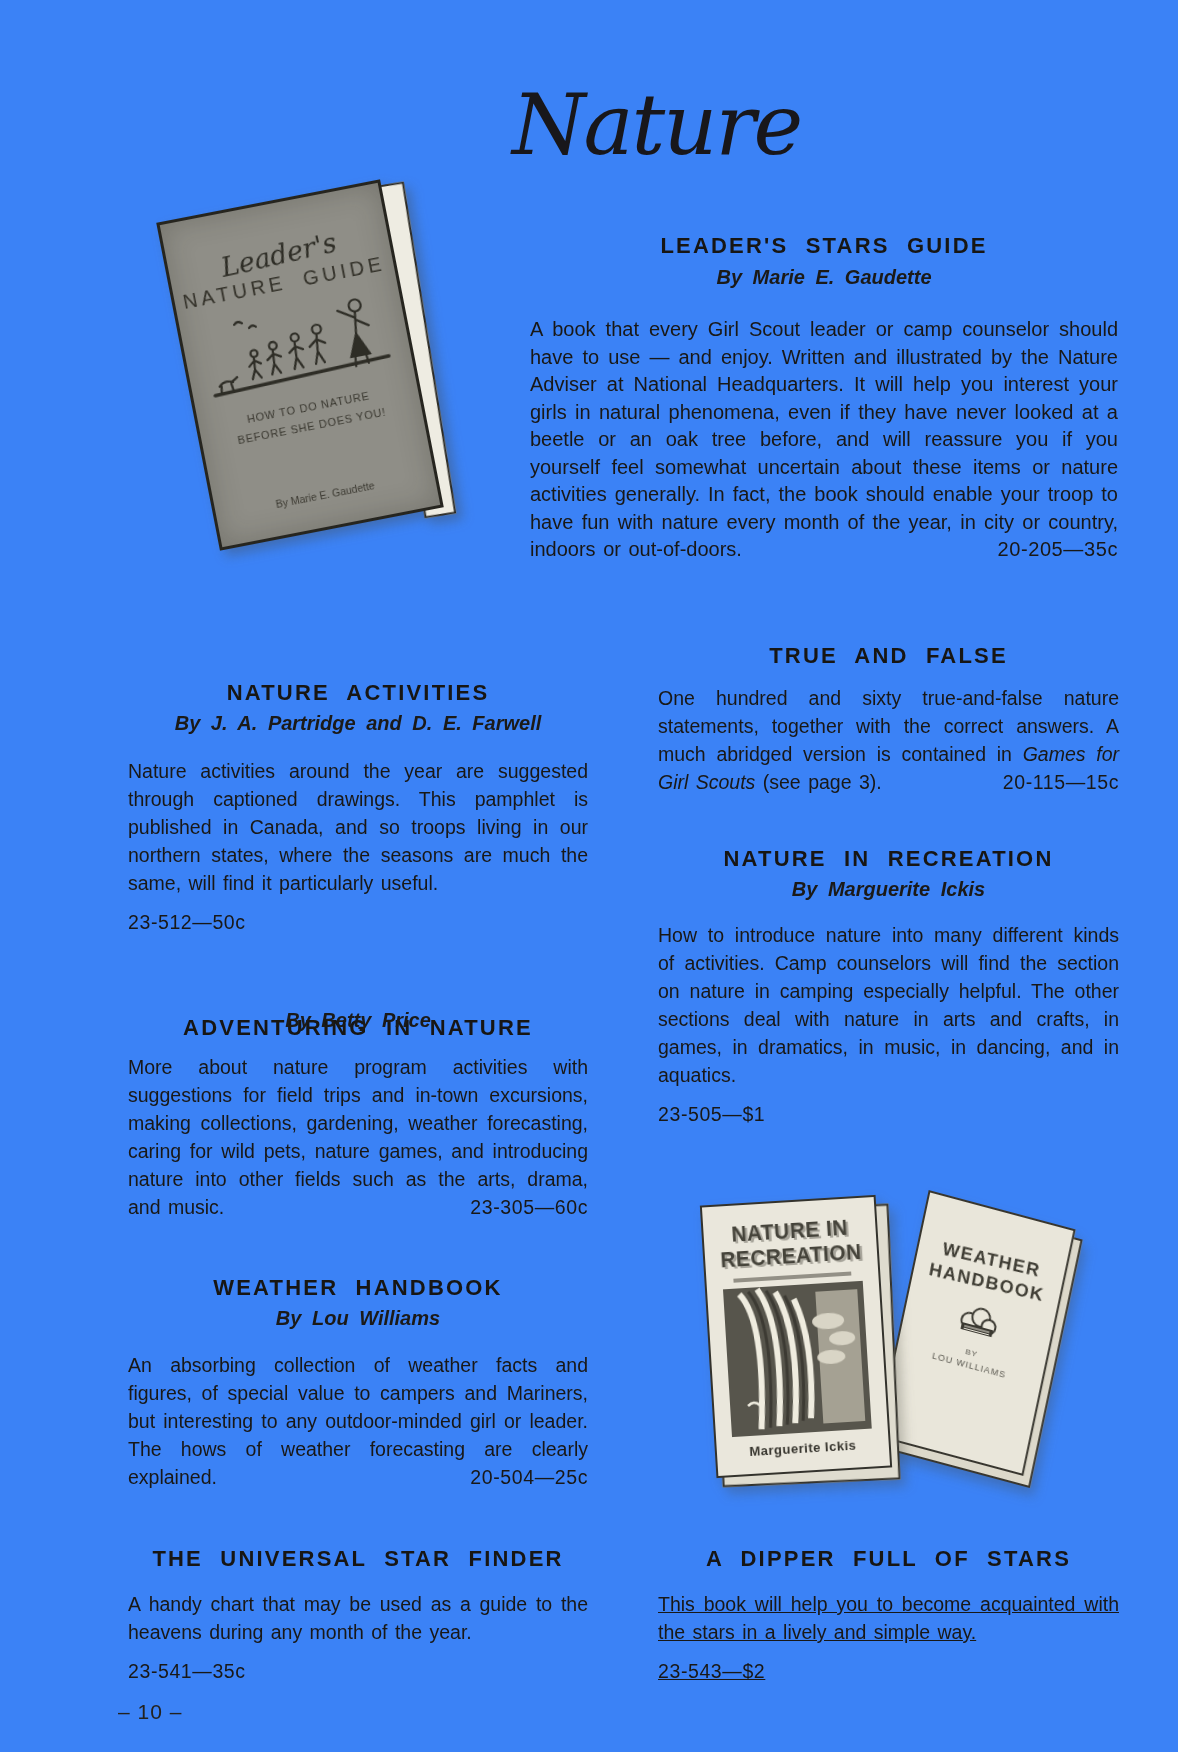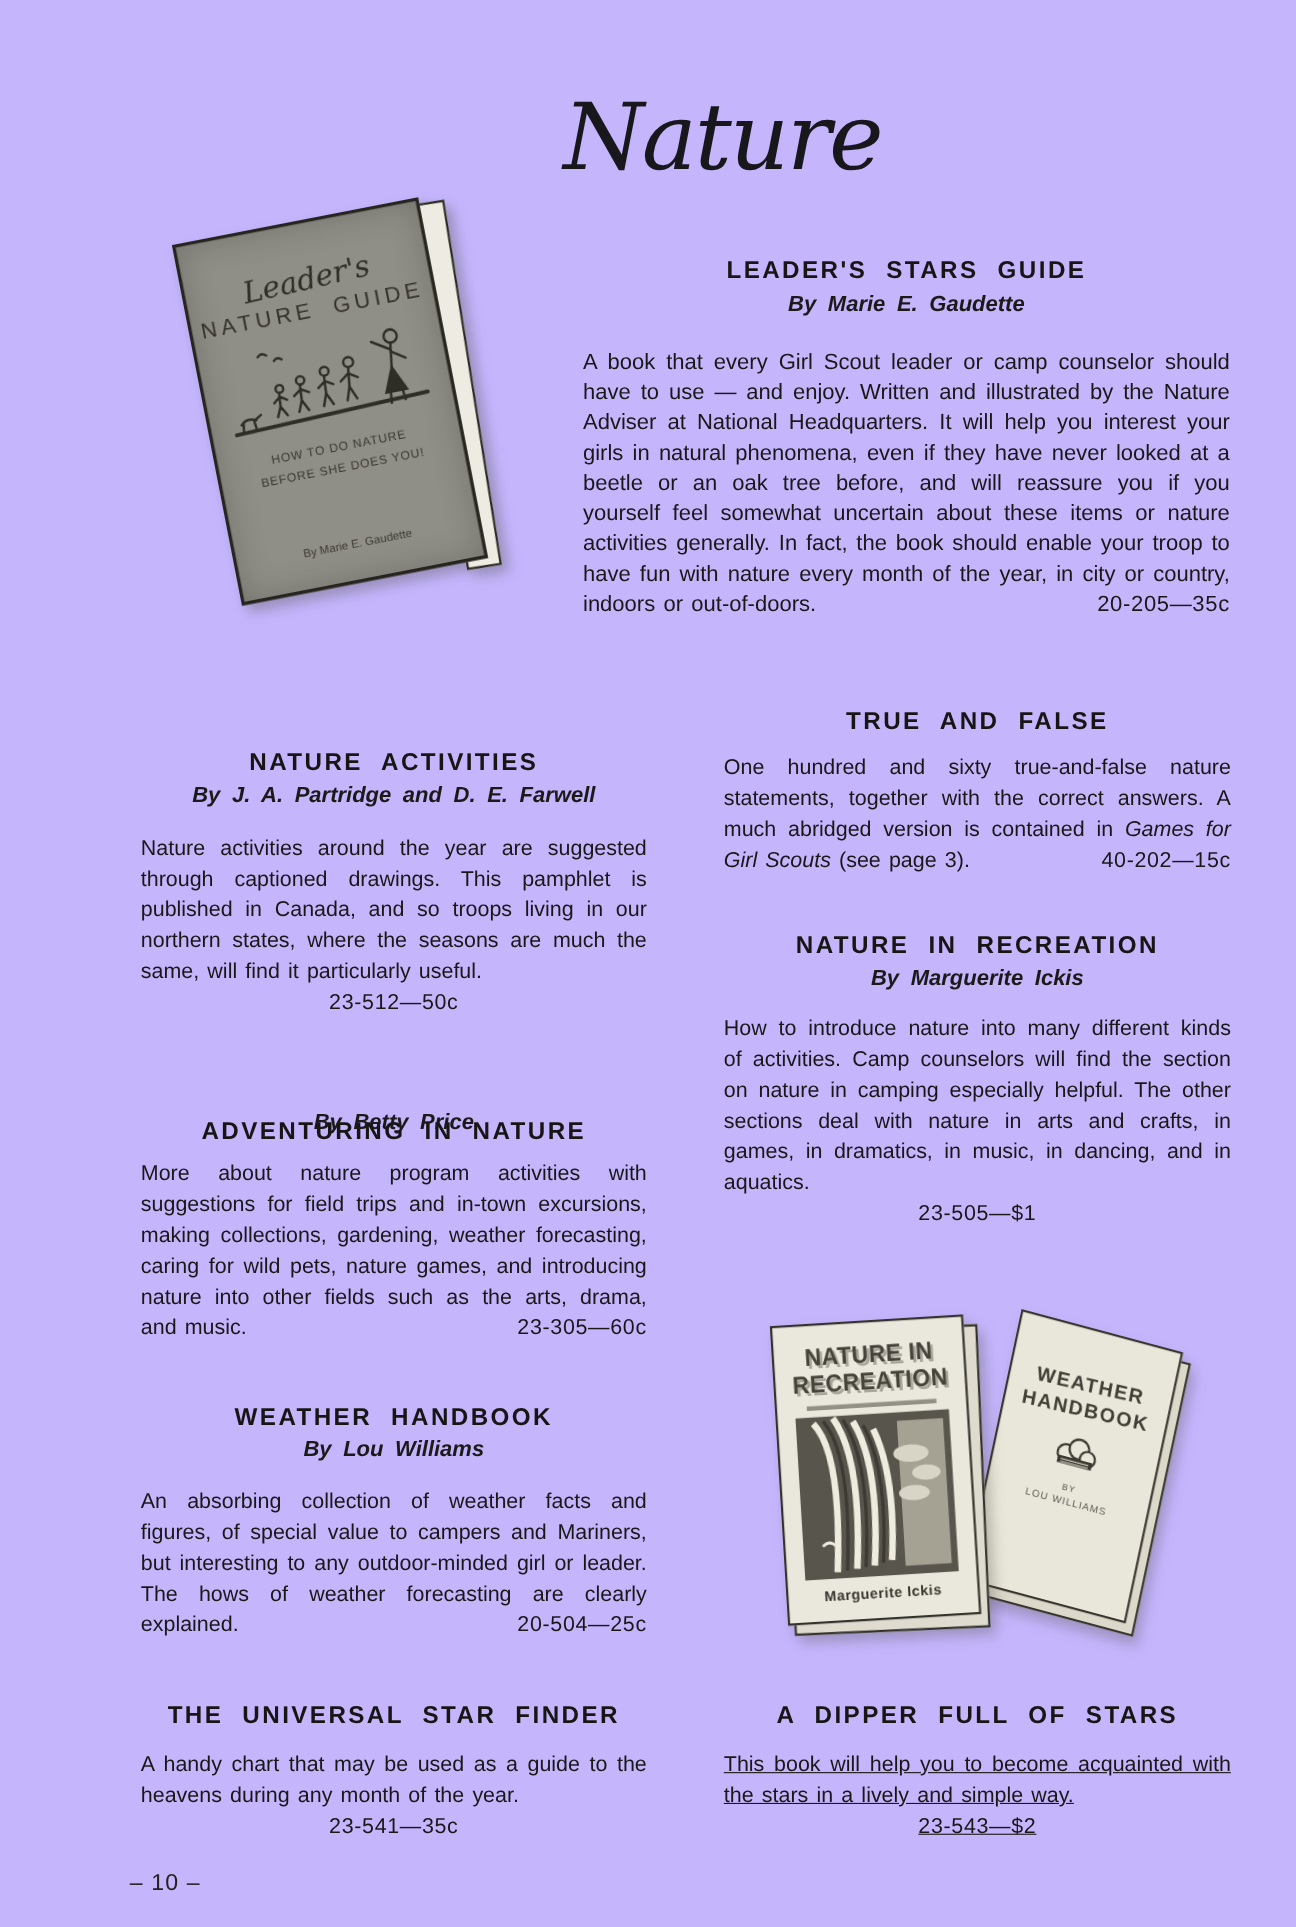--- a/index.html
+++ b/index.html
@@ -1,18 +1,18 @@
 <!DOCTYPE html>
 <html><head>
 <meta charset="utf-8">
 <style>
   html,body { margin:0; padding:0; background:#c9c7c1; }
   .page {
     position:relative; width:1178px; height:1752px; margin:0 auto;
-    background:#c4b5fd; overflow:hidden;
+    background:#3b82f6; overflow:hidden;
     font-family:"Liberation Sans", sans-serif; color:#1b1a18;
   }
   
   .nature-title {
     position:absolute; left:512px; top:76px; margin:0;
     font-family:"DejaVu Serif", serif; font-style:italic; font-weight:400;
     font-size:84px; letter-spacing:-2px; color:#18171b;
   }
   
   .sec-title {
@@ -22,21 +22,21 @@
   .sec-author {
     position:absolute; margin:0; font-weight:700; font-style:italic;
     font-size:20px; word-spacing:5px; text-align:center; color:#1b1a18;
   }
   .sec-body {
     position:absolute; font-size:19.5px; line-height:28px;
     text-align:justify; color:#191816; word-spacing:2px;
   }
   .sec-body p { margin:0; }
   .price-tail { float:right; letter-spacing:0.6px; padding-left:14px; }
-  .price-center { text-align:center; letter-spacing:0.6px; }
+  .price-center { text-align:left; letter-spacing:0.6px;margin-top:11px; }
   .it { font-style:italic; }
 
   
   #featured-title  { left:530px; top:233px; width:588px; }
   #featured-author { left:530px; top:266px; width:588px; }
   #featured-body   { left:530px; top:316px; width:588px; font-size:20px; line-height:27.5px; }
 
   
   #na-title  { left:128px; top:680px;  width:460px; }
   #na-author { left:128px; top:712px;  width:460px; }
@@ -209,21 +209,21 @@
   </div>
 
   <h2 id="sf-title" class="sec-title">THE UNIVERSAL STAR FINDER</h2>
   <div id="sf-body" class="sec-body">
     <p>A handy chart that may be used as a guide to the heavens during any month of the year.</p>
     <div class="price-center">23-541—35c</div>
   </div>
 
   <h2 id="tf-title" class="sec-title">TRUE AND FALSE</h2>
   <div id="tf-body" class="sec-body">
-    <p><span>One hundred and sixty true-and-false nature statements, together with the correct answers. A much abridged version is contained in </span><span class="it">Games for Girl Scouts</span><span> (see page 3).</span><span class="price-tail">40-202—15c</span></p>
+    <p><span>One hundred and sixty true-and-false nature statements, together with the correct answers. A much abridged version is contained in </span><span class="it">Games for Girl Scouts</span><span> (see page 3).</span><span class="price-tail">20-115—15c</span></p>
   </div>
 
   <h2 id="nr-title" class="sec-title">NATURE IN RECREATION</h2>
   <h3 id="nr-author" class="sec-author">By Marguerite Ickis</h3>
   <div id="nr-body" class="sec-body">
     <p>How to introduce nature into many different kinds of activities. Camp counselors will find the section on nature in camping especially helpful. The other sections deal with nature in arts and crafts, in games, in dramatics, in music, in dancing, and in aquatics.</p>
     <div class="price-center">23-505—$1</div>
   </div>
 
   <div class="book3">

